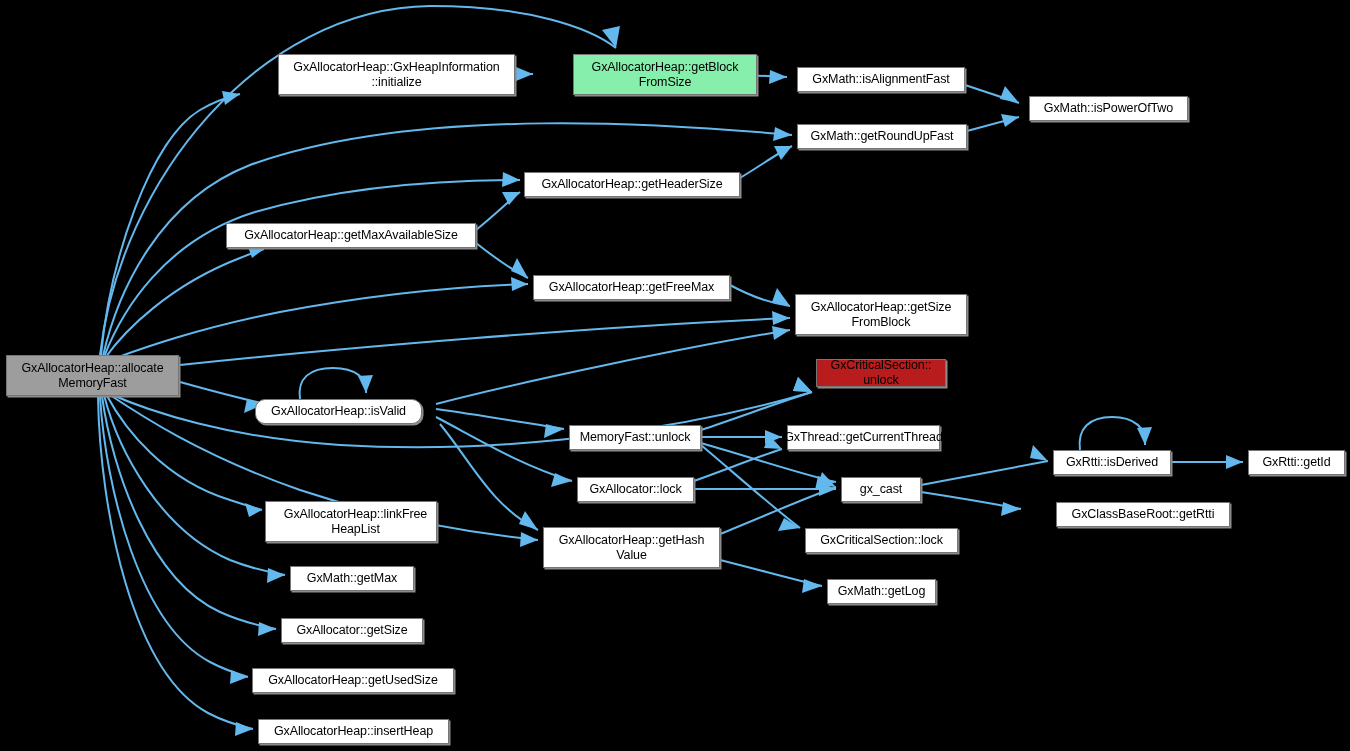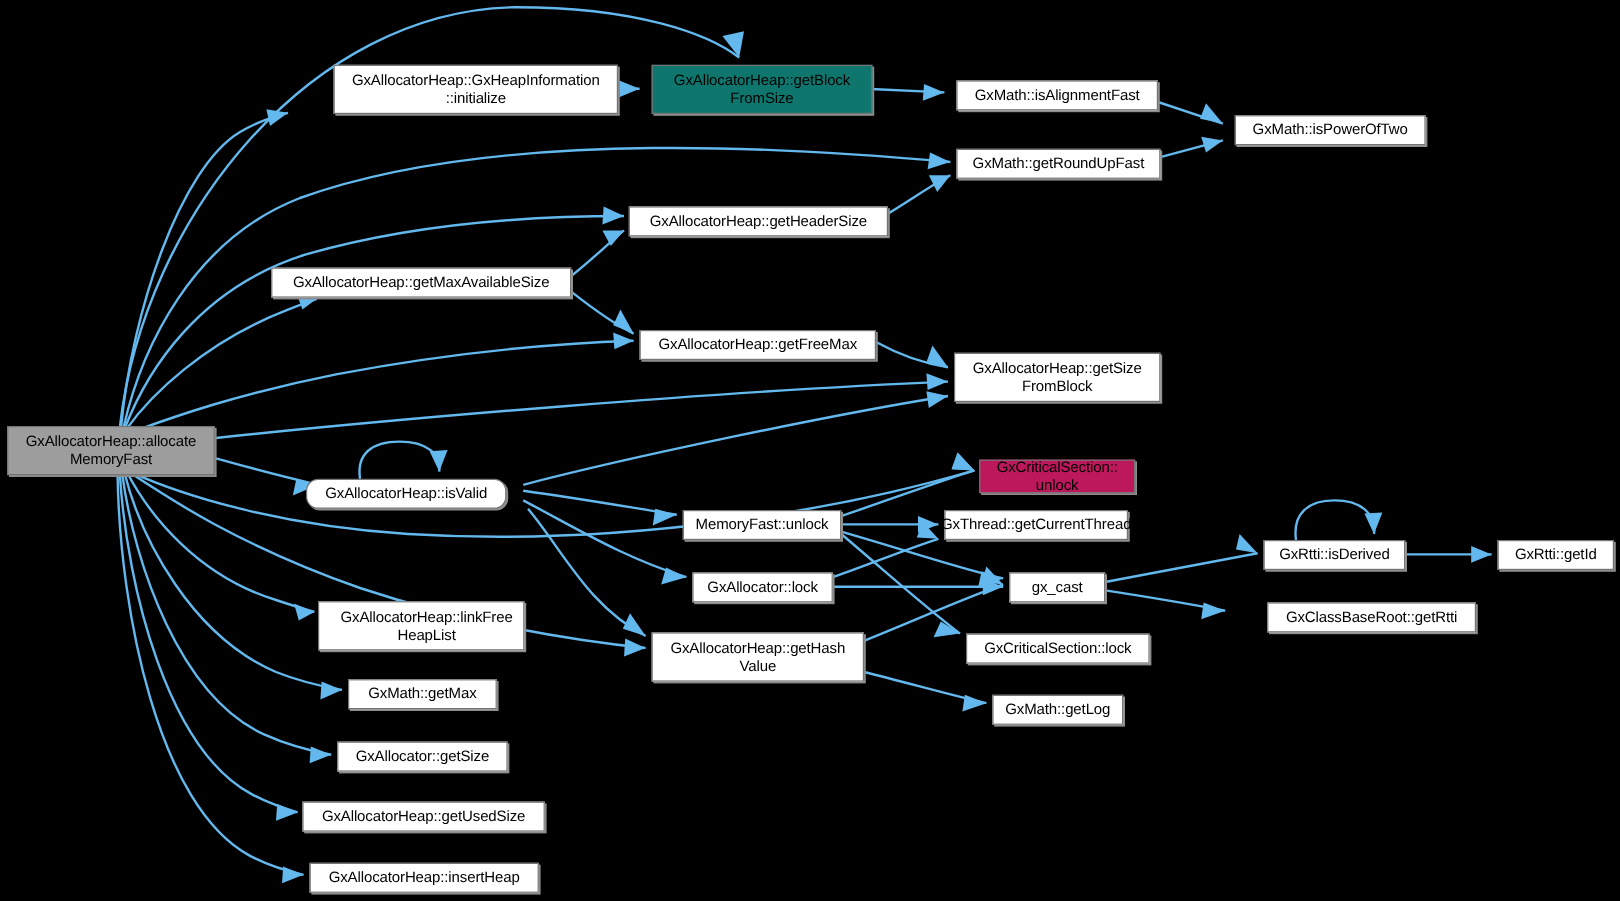--- a/index.html
+++ b/index.html
@@ -136,31 +136,31 @@
       <path class="edge-path" d="M 1080,450 C 1077,428 1090,417 1112,417 C 1134,417 1147,428 1145,445" stroke="#63b8ee"></path>
       <polygon class="edge-head" points="1145,445 1137,428 1152,427" fill="#63b8ee"></polygon>
       <path class="edge-path" d="M 300,399 C 297,378 310,368 333,368 C 355,368 368,378 366,393" stroke="#63b8ee"></path>
       <polygon class="edge-head" points="366,393 358,376 373,375" fill="#63b8ee"></polygon>
     </svg>
   <div id="nodes-layer">
       <div class="node root" style="left: 6px; top: 355px; width: 173px; height: 41px; background: rgb(157, 157, 157); border-color: rgb(117, 117, 117);">GxAllocatorHeap::allocate
 MemoryFast</div>
       <div class="node" style="left: 234px; top: 54px; width: 237px; height: 41px; background: rgb(255, 255, 255); border-color: rgb(117, 117, 117); margin-left: 44px;">GxAllocatorHeap::GxHeapInformation
 ::initialize</div>
-      <div class="node" style="left: 543px; top: 54px; width: 184px; height: 41px; background: #0f766e; border-color: rgb(117, 117, 117);">GxAllocatorHeap::getBlock
+      <div class="node" style="left: 573px; top: 54px; width: 184px; height: 41px; background: #86efac; border-color: rgb(117, 117, 117);">GxAllocatorHeap::getBlock
 FromSize</div>
       <div class="node" style="left: 797px; top: 67px; width: 168px; height: 25px; background: rgb(255, 255, 255); border-color: rgb(117, 117, 117);">GxMath::isAlignmentFast</div>
       <div class="node" style="left: 1029px; top: 96px; width: 159px; height: 25px; background: rgb(255, 255, 255); border-color: rgb(117, 117, 117);">GxMath::isPowerOfTwo</div>
       <div class="node" style="left: 797px; top: 124px; width: 170px; height: 25px; background: rgb(255, 255, 255); border-color: rgb(117, 117, 117);">GxMath::getRoundUpFast</div>
       <div class="node" style="left: 524px; top: 172px; width: 216px; height: 25px; background: rgb(255, 255, 255); border-color: rgb(117, 117, 117);">GxAllocatorHeap::getHeaderSize</div>
       <div class="node" style="left: 226px; top: 223px; width: 250px; height: 25px; background: rgb(255, 255, 255); border-color: rgb(117, 117, 117);">GxAllocatorHeap::getMaxAvailableSize</div>
       <div class="node" style="left: 533px; top: 275px; width: 197px; height: 25px; background: rgb(255, 255, 255); border-color: rgb(117, 117, 117);">GxAllocatorHeap::getFreeMax</div>
       <div class="node" style="left: 795px; top: 294px; width: 172px; height: 41px; background: rgb(255, 255, 255); border-color: rgb(117, 117, 117);">GxAllocatorHeap::getSize
 FromBlock</div>
-      <div class="node" style="left: 816px; top: 359px; width: 130px; height: 28px; background: #be185d; border-color: rgb(117, 117, 117); margin-top: 24px;">GxCriticalSection::
+      <div class="node" style="left: 816px; top: 359px; width: 130px; height: 28px; background: #b91c1c; border-color: rgb(117, 117, 117);">GxCriticalSection::
 unlock</div>
       <div class="node" style="left: 255px; top: 399px; width: 167px; height: 25px; background: rgb(255, 255, 255); border-color: rgb(117, 117, 117); border-radius: 10px;">GxAllocatorHeap::isValid</div>
       <div class="node" style="left: 569px; top: 425px; width: 132px; height: 25px; background: rgb(255, 255, 255); border-color: rgb(117, 117, 117);">MemoryFast::unlock</div>
       <div class="node" style="left: 787px; top: 425px; width: 153px; height: 25px; background: rgb(255, 255, 255); border-color: rgb(117, 117, 117);">GxThread::getCurrentThread</div>
       <div class="node" style="left: 1053px; top: 450px; width: 118px; height: 25px; background: rgb(255, 255, 255); border-color: rgb(117, 117, 117);">GxRtti::isDerived</div>
       <div class="node" style="left: 1248px; top: 450px; width: 97px; height: 25px; background: rgb(255, 255, 255); border-color: rgb(117, 117, 117);">GxRtti::getId</div>
       <div class="node" style="left: 577px; top: 477px; width: 117px; height: 25px; background: rgb(255, 255, 255); border-color: rgb(117, 117, 117);">GxAllocator::lock</div>
       <div class="node" style="left: 841px; top: 477px; width: 80px; height: 25px; background: rgb(255, 255, 255); border-color: rgb(117, 117, 117);">gx_cast</div>
       <div class="node" style="left: 1026px; top: 502px; width: 174px; height: 25px; background: rgb(255, 255, 255); border-color: rgb(117, 117, 117); margin-left: 30px;">GxClassBaseRoot::getRtti</div>
       <div class="node" style="left: 265px; top: 501px; width: 172px; height: 41px; background: rgb(255, 255, 255); border-color: rgb(117, 117, 117); padding-left: 12px;">GxAllocatorHeap::linkFree

